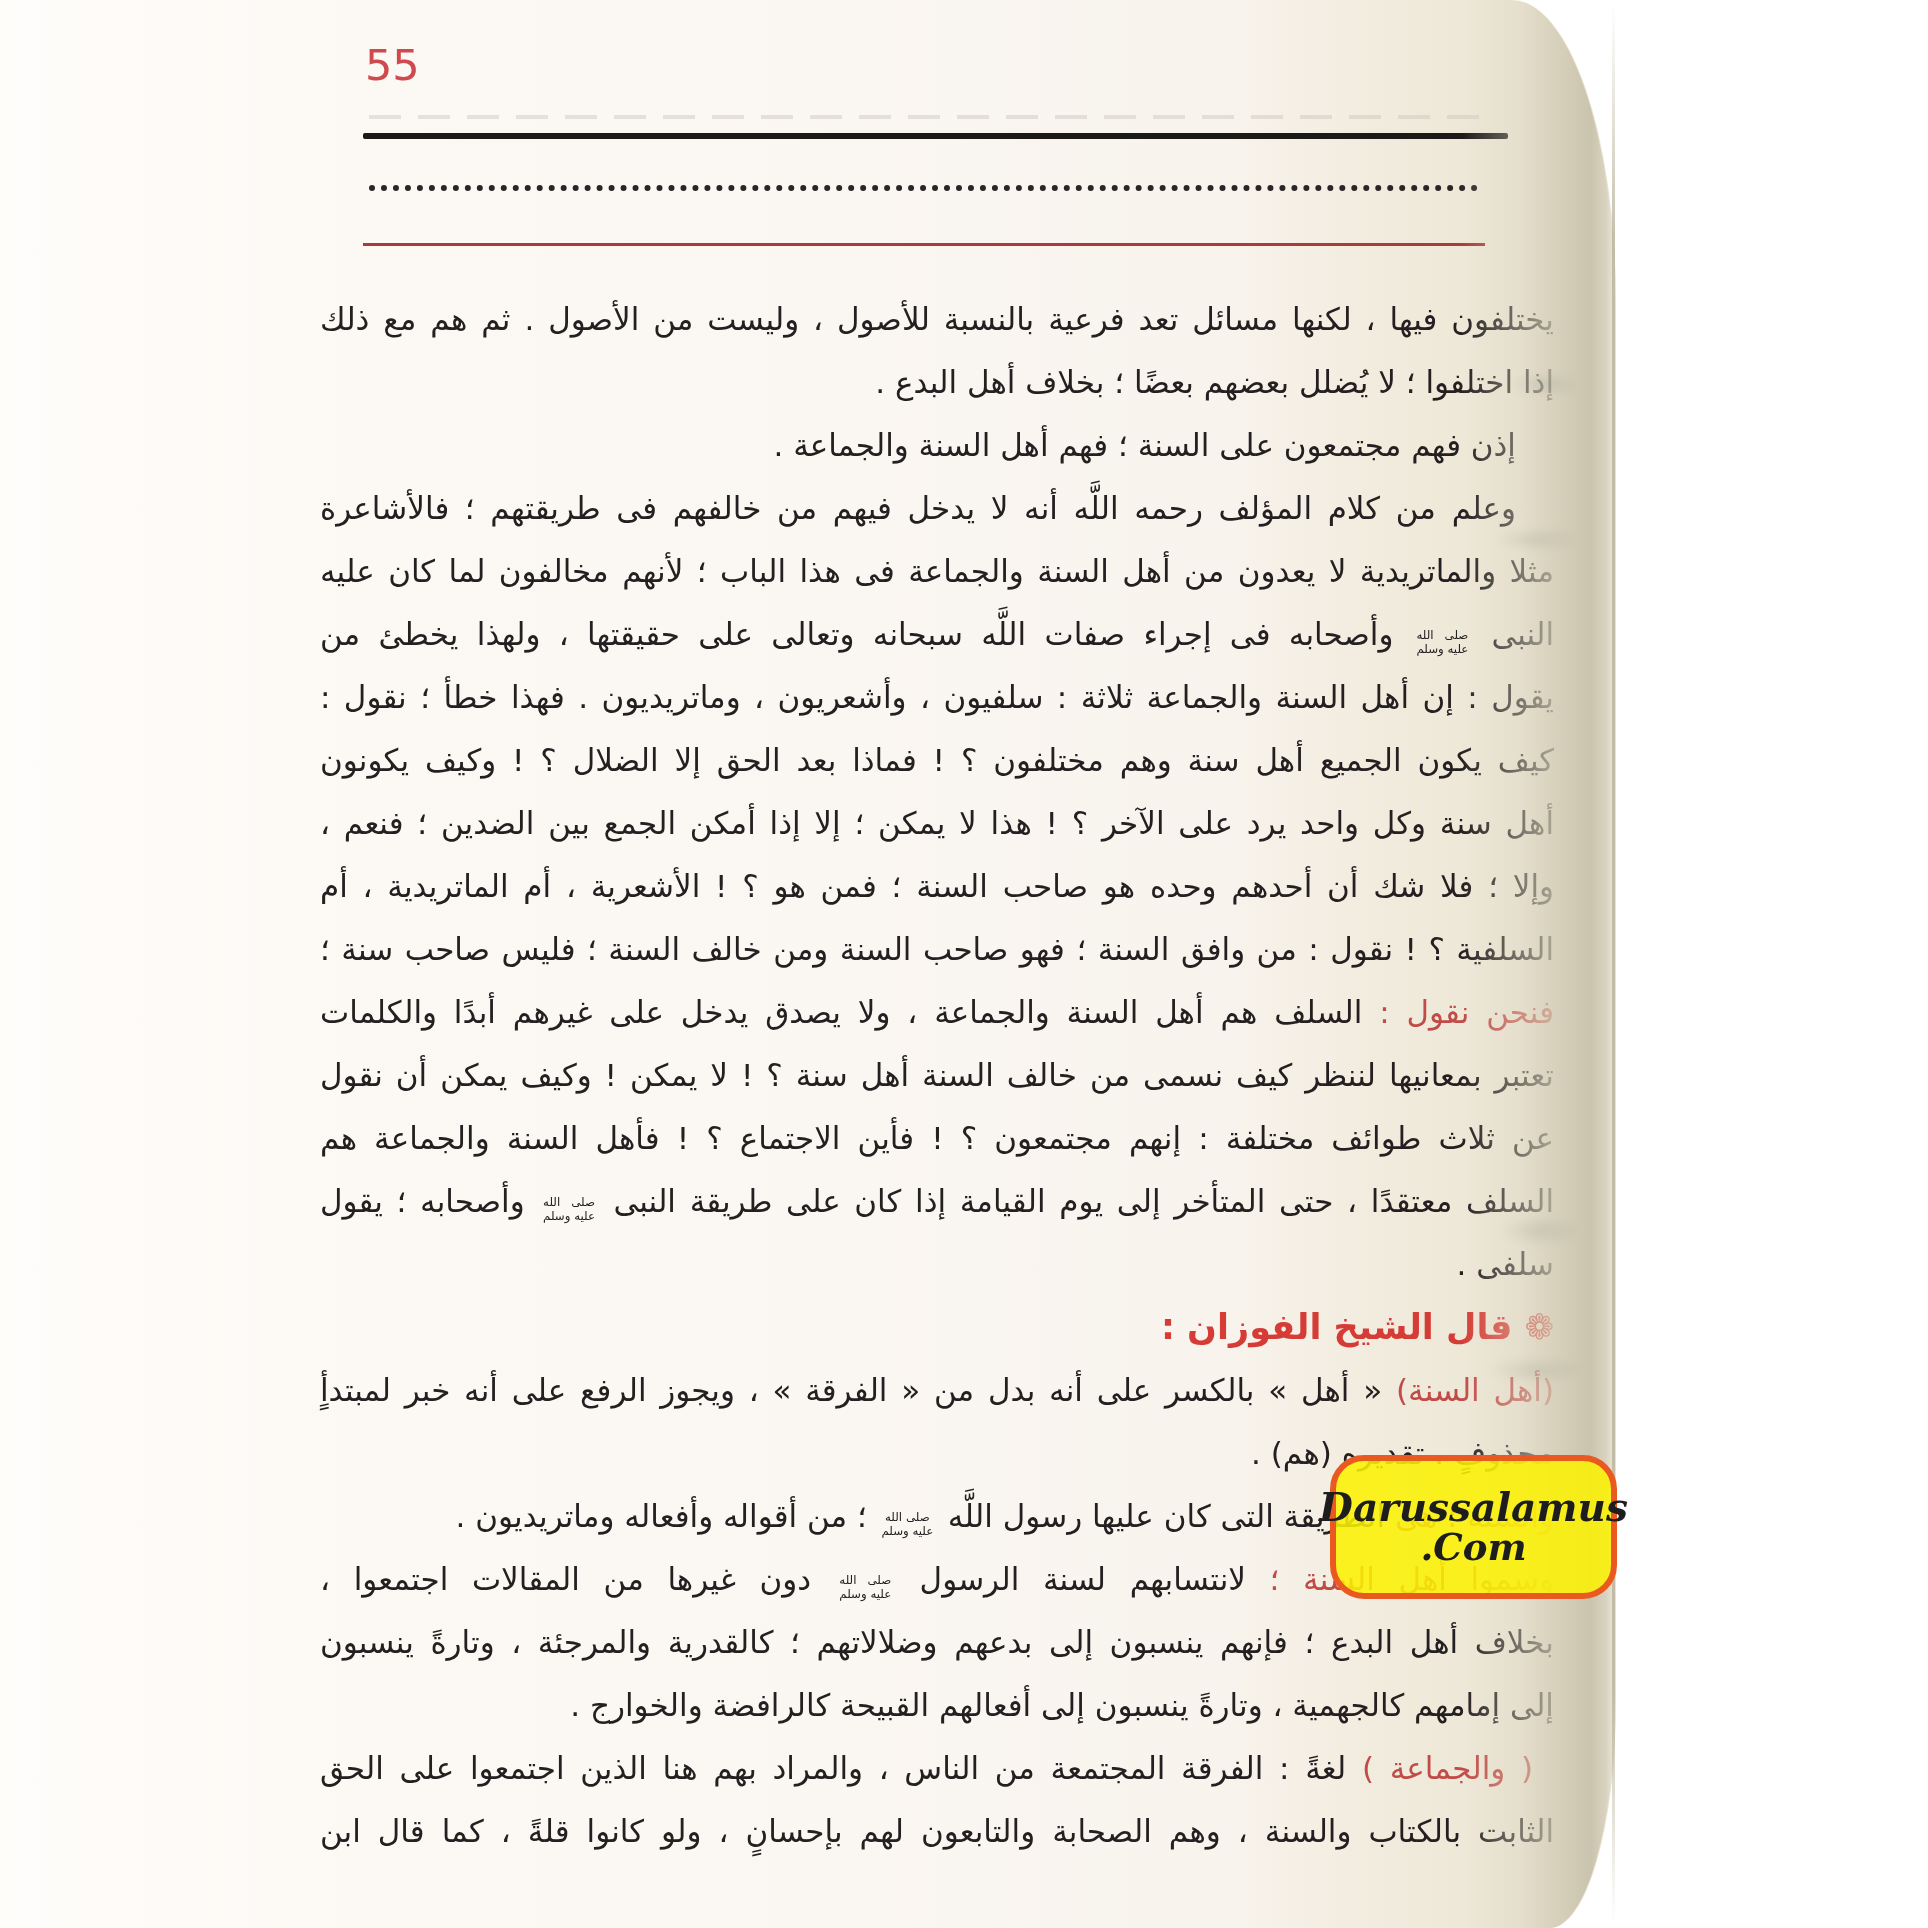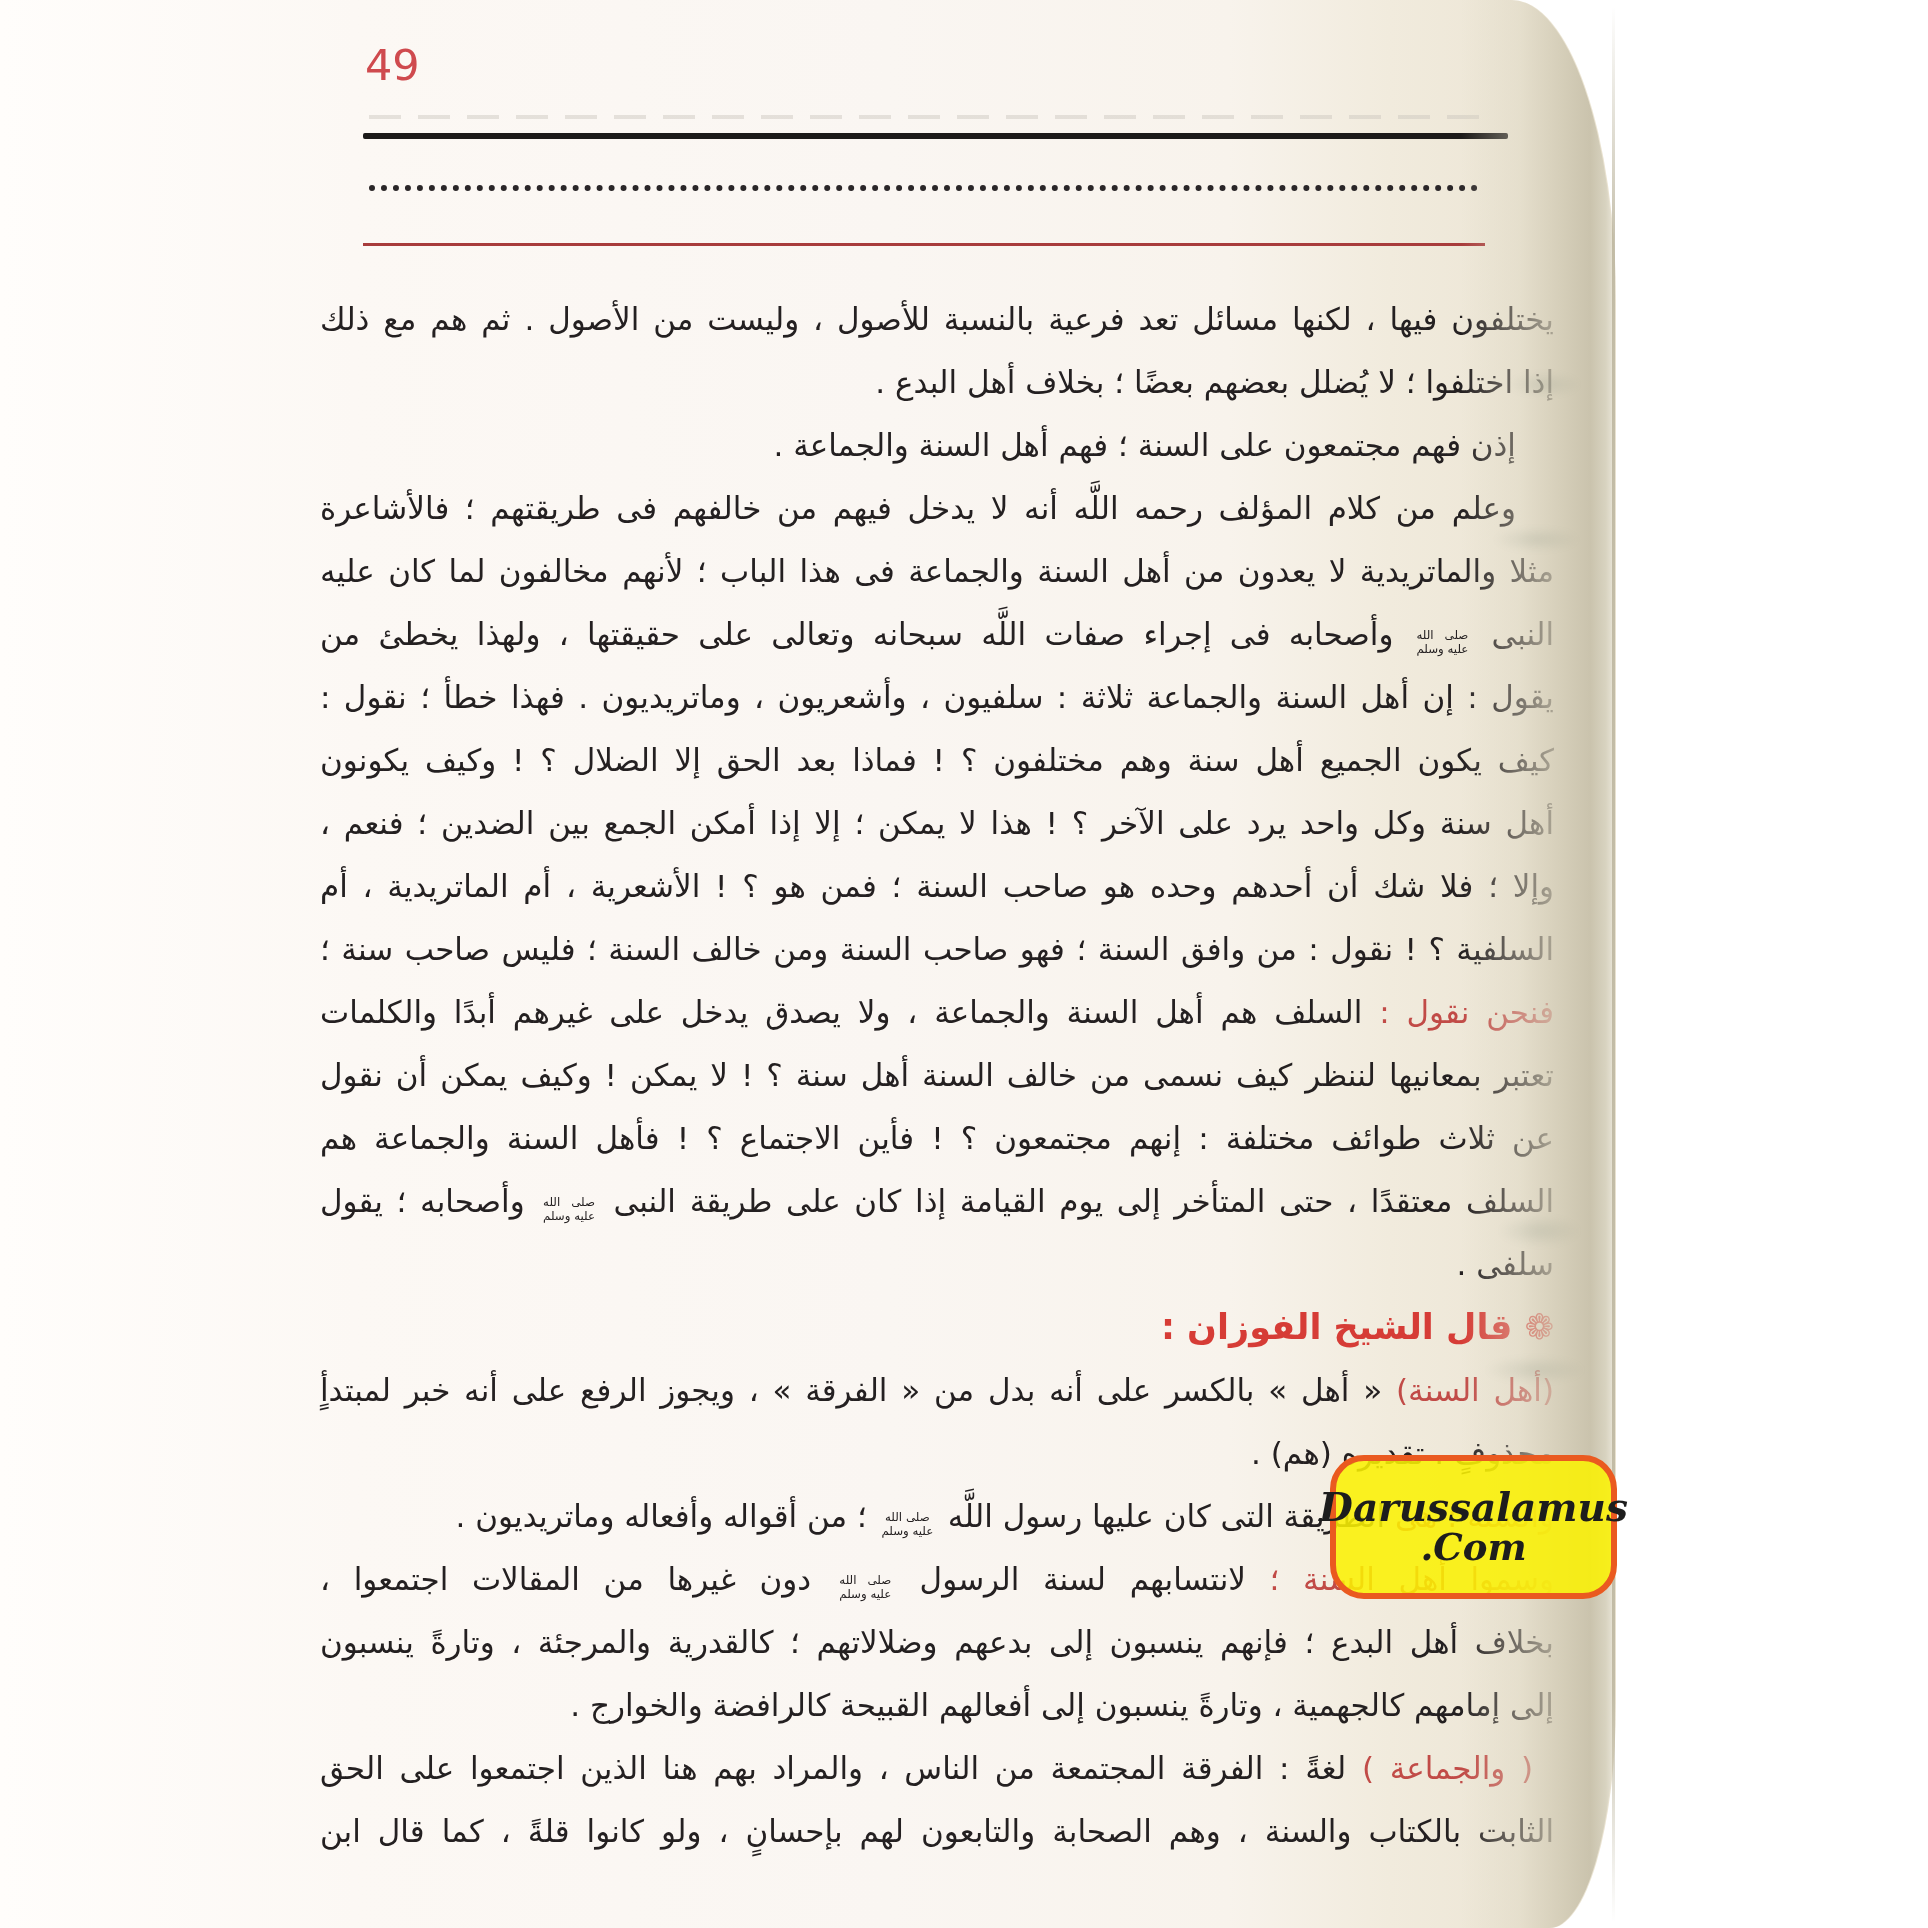--- a/index.html
+++ b/index.html
@@ -101,21 +101,21 @@
   }
   .watermark .wm1{font-size:39px;line-height:1.05;}
   .watermark .wm2{font-size:37px;line-height:1.05;}
 </style>
 </head>
 <body>
 
 <div class="canvas">
   <div class="paper"></div>
 
-  <div class="page-number">49</div>
+  <div class="page-number">55</div>
 
   <div class="ghost-rule"></div>
   <div class="rule-black"></div>
   <div class="rule-dotted"></div>
   <div class="rule-red"></div>
 
   <div class="text-column">
       <div class="line just"><span>يختلفون فيها ، لكنها مسائل تعد فرعية بالنسبة للأصول ، وليست من الأصول . ثم هم مع ذلك</span></div>
       <div class="line"><span>إذا اختلفوا ؛ لا يُضلل بعضهم بعضًا ؛ بخلاف أهل البدع .</span></div>
       <div class="line" style="padding-right: 38px;"><span>إذن فهم مجتمعون على السنة ؛ فهم أهل السنة والجماعة .</span></div>

